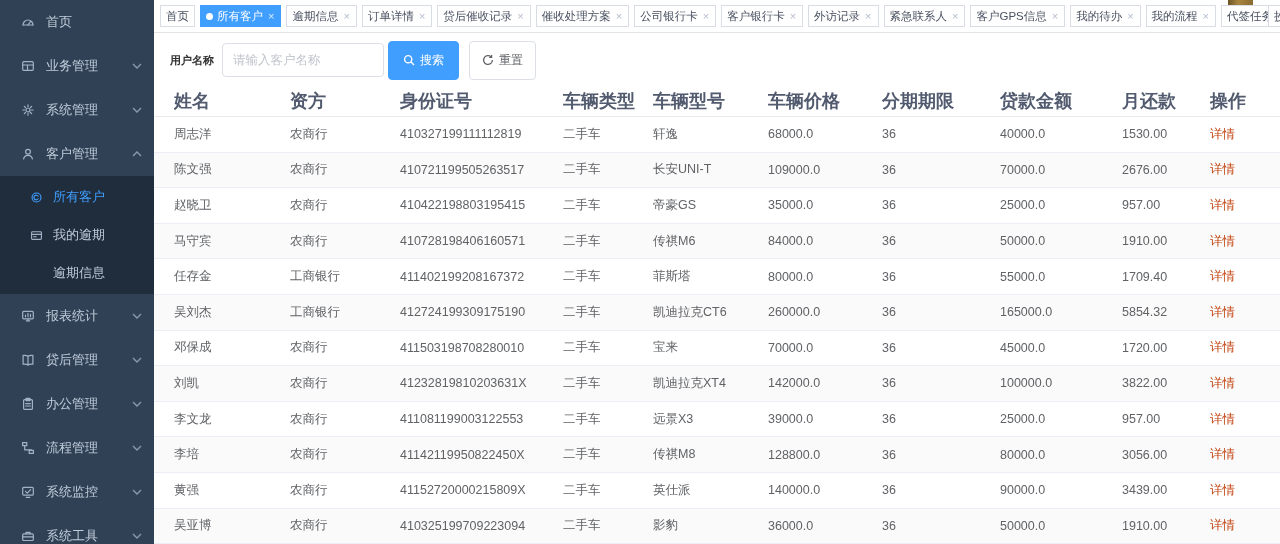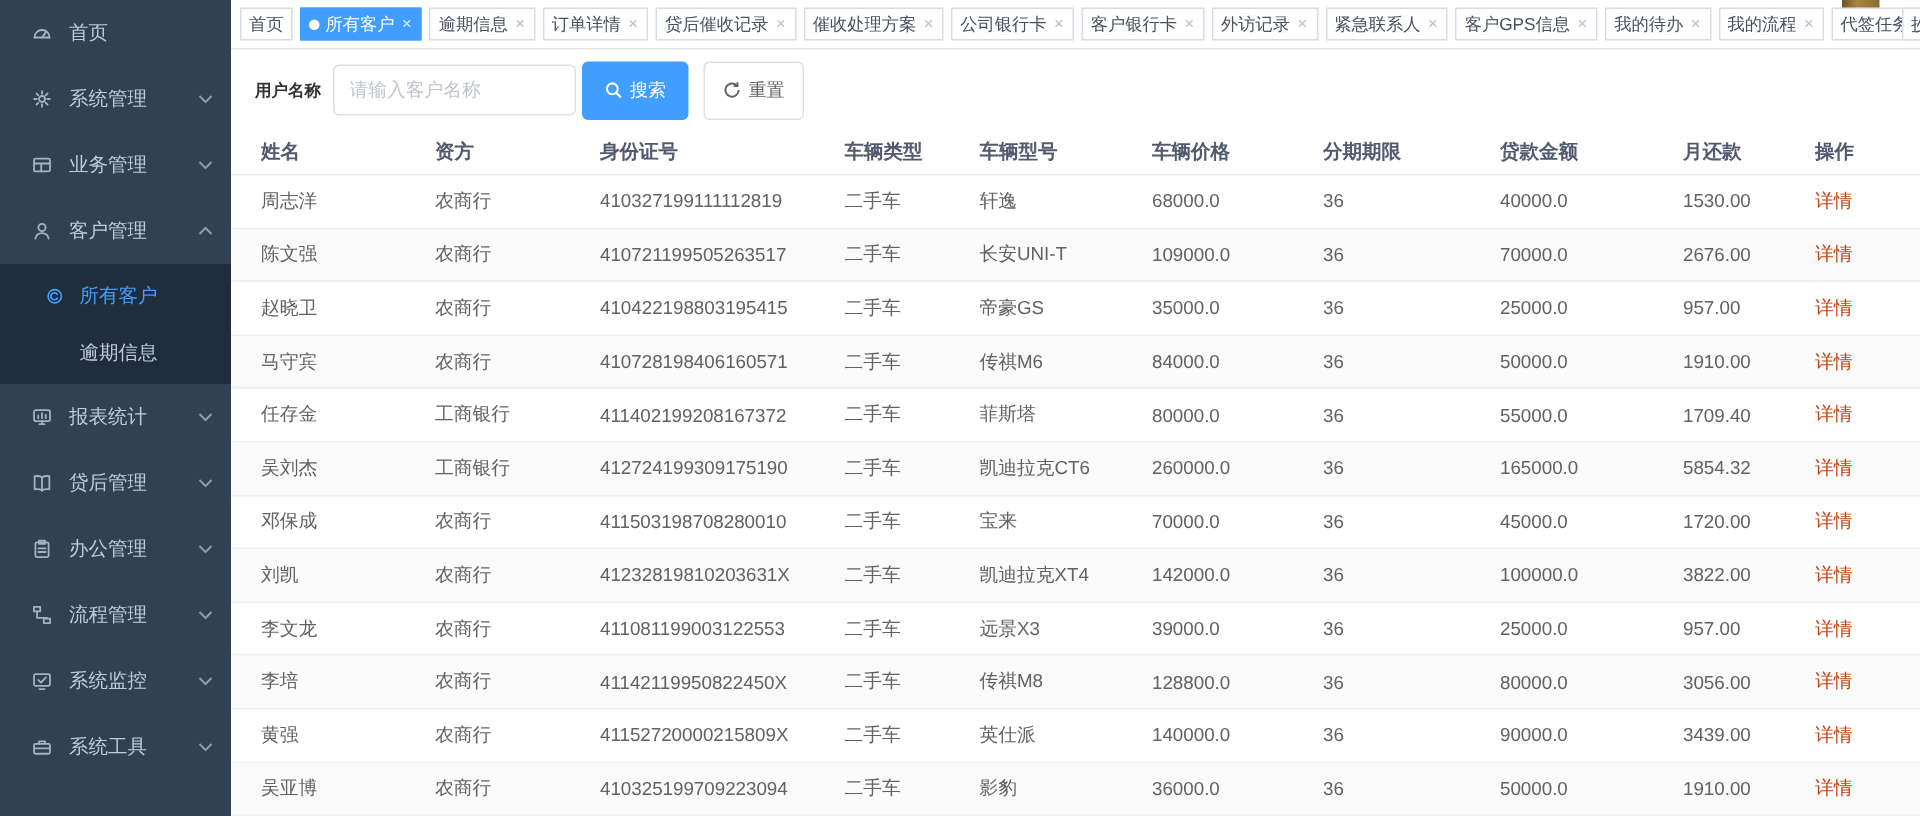--- a/index.html
+++ b/index.html
@@ -47,21 +47,21 @@
   .btn{height:39px;box-sizing:border-box;border-radius:4px;font-size:12px;display:inline-flex;
     align-items:center;gap:5px;cursor:pointer;border:1px solid transparent;
     font-family:"Liberation Sans","DejaVu Sans",sans-serif;}
   .btn-search{background:#409eff;border-color:#409eff;color:#fff;padding:0 14px;margin-right:10px;}
   .btn-reset{background:#fff;border-color:#dcdfe6;color:#606266;padding:0 12px;}
 
   
   .table{flex:1;overflow:hidden;display:flex;flex-direction:column;}
   .trow{display:grid;grid-template-columns:116px 110px 163px 90px 115px 114px 118px 122px 88px 1fr;
     padding:0 10px 0 20px;align-items:center;}
-  .thead{height:30px;min-height:30px;font-size:13px;font-weight:bold;color:#515a6e;
+  .thead{height:30px;min-height:30px;font-size:18px;font-weight:bold;color:#515a6e;
     border-bottom:1px solid #e8eaec;}
   .tr{height:34.6px;min-height:34.6px;font-size:12.5px;color:#606266;border-bottom:1px solid #ebeef5;}
   .tr:nth-child(even){background:#fafafa;}
   .cell{overflow:hidden;white-space:nowrap;}
   .link{color:#c2410c;cursor:pointer;}
   .partial-row{position:relative;flex:1;overflow:hidden;}
 
   svg{display:block;}
 </style>
 </head>
@@ -78,39 +78,39 @@
               <line x1="7" y1="10" x2="9.6" y2="6.4" fill="none" stroke="currentColor" stroke-width="1.2" stroke-linecap="round" stroke-linejoin="round"></line>
               <line x1="2" y1="10" x2="12" y2="10" fill="none" stroke="currentColor" stroke-width="1.2" stroke-linecap="round" stroke-linejoin="round"></line>
             </svg>
           </span>
     <span class="lbl">首页</span>
 
   </div>
         <div class="side-item">
     <span class="icon">
             <svg width="14" height="14" viewBox="0 0 14 14">
+              <rect x="1.7" y="2.7" width="10.6" height="8.6" rx="1" fill="none" stroke="currentColor" stroke-width="1.2" stroke-linecap="round" stroke-linejoin="round"></rect>
+              <path d="M1.7 6h10.6M6.5 6v5.3" fill="none" stroke="currentColor" stroke-width="1.2" stroke-linecap="round" stroke-linejoin="round"></path>
+            </svg>
+          </span>
+    <span class="lbl">业务管理</span>
+    <span class="chev">
+      <svg width="10" height="6" viewBox="0 0 10 6">
+              <polyline points="1,1 5,5 9,1" fill="none" stroke="currentColor" stroke-width="1.3"></polyline>
+            </svg>
+    </span>
+  </div>
+        <div class="side-item">
+    <span class="icon">
+            <svg width="14" height="14" viewBox="0 0 14 14">
               <circle cx="7" cy="7" r="2" fill="none" stroke="currentColor" stroke-width="1.2" stroke-linecap="round" stroke-linejoin="round"></circle>
               <path d="M7 1.8v1.7M7 10.5v1.7M1.8 7h1.7M10.5 7h1.7M3.3 3.3l1.2 1.2M9.5 9.5l1.2 1.2M10.7 3.3L9.5 4.5M4.5 9.5l-1.2 1.2" fill="none" stroke="currentColor" stroke-width="1.2" stroke-linecap="round" stroke-linejoin="round"></path>
             </svg>
           </span>
     <span class="lbl">系统管理</span>
-    <span class="chev">
-      <svg width="10" height="6" viewBox="0 0 10 6">
-              <polyline points="1,1 5,5 9,1" fill="none" stroke="currentColor" stroke-width="1.3"></polyline>
-            </svg>
-    </span>
-  </div>
-        <div class="side-item">
-    <span class="icon">
-            <svg width="14" height="14" viewBox="0 0 14 14">
-              <rect x="1.7" y="2.7" width="10.6" height="8.6" rx="1" fill="none" stroke="currentColor" stroke-width="1.2" stroke-linecap="round" stroke-linejoin="round"></rect>
-              <path d="M1.7 6h10.6M6.5 6v5.3" fill="none" stroke="currentColor" stroke-width="1.2" stroke-linecap="round" stroke-linejoin="round"></path>
-            </svg>
-          </span>
-    <span class="lbl">业务管理</span>
     <span class="chev">
       <svg width="10" height="6" viewBox="0 0 10 6">
               <polyline points="1,1 5,5 9,1" fill="none" stroke="currentColor" stroke-width="1.3"></polyline>
             </svg>
     </span>
   </div>
         <div class="side-item">
     <span class="icon">
             <svg width="14" height="14" viewBox="0 0 14 14">
               <circle cx="7" cy="4.7" r="2.4" fill="none" stroke="currentColor" stroke-width="1.2" stroke-linecap="round" stroke-linejoin="round"></circle>
@@ -126,20 +126,29 @@
   </div>
         <div class="submenu">
           <div class="sub-item active">
     <span class="icon">
               <svg width="13" height="13" viewBox="0 0 14 14">
                 <circle cx="7" cy="7" r="4.8" fill="none" stroke="currentColor" stroke-width="1.2" stroke-linecap="round" stroke-linejoin="round"></circle>
                 <path d="M8.8 5.6a2.5 2.5 0 1 0 0 2.8" fill="none" stroke="currentColor" stroke-width="1.2" stroke-linecap="round" stroke-linejoin="round"></path>
               </svg>
             </span>
     <span class="lbl">所有客户</span>
+  </div>
+          <div class="sub-item">
+    <span class="icon">
+              <svg width="13" height="13" viewBox="0 0 14 14">
+                <rect x="1.7" y="3" width="10.6" height="8.2" rx="1" fill="none" stroke="currentColor" stroke-width="1.2" stroke-linecap="round" stroke-linejoin="round"></rect>
+                <path d="M1.7 5.8h10.6M3.8 8.3h3" fill="none" stroke="currentColor" stroke-width="1.2" stroke-linecap="round" stroke-linejoin="round"></path>
+              </svg>
+            </span>
+    <span class="lbl">我的逾期</span>
   </div>
           <div class="sub-item noicon">
 
     <span class="lbl">逾期信息</span>
   </div>
         </div>
         <div class="side-item">
     <span class="icon">
             <svg width="14" height="14" viewBox="0 0 14 14">
               <rect x="1.7" y="2.4" width="10.6" height="7.4" rx="1" fill="none" stroke="currentColor" stroke-width="1.2" stroke-linecap="round" stroke-linejoin="round"></rect>

